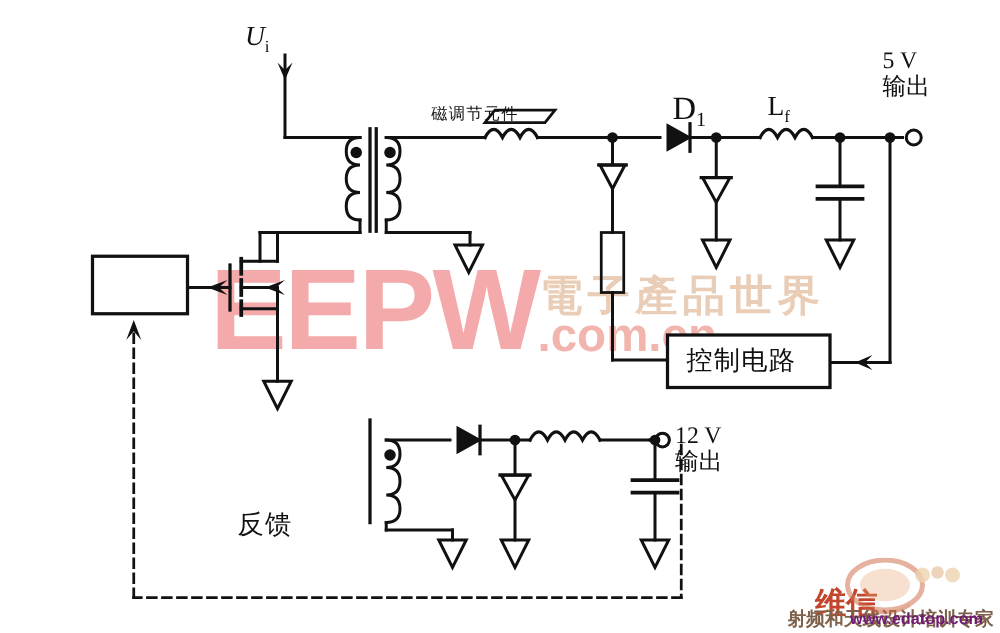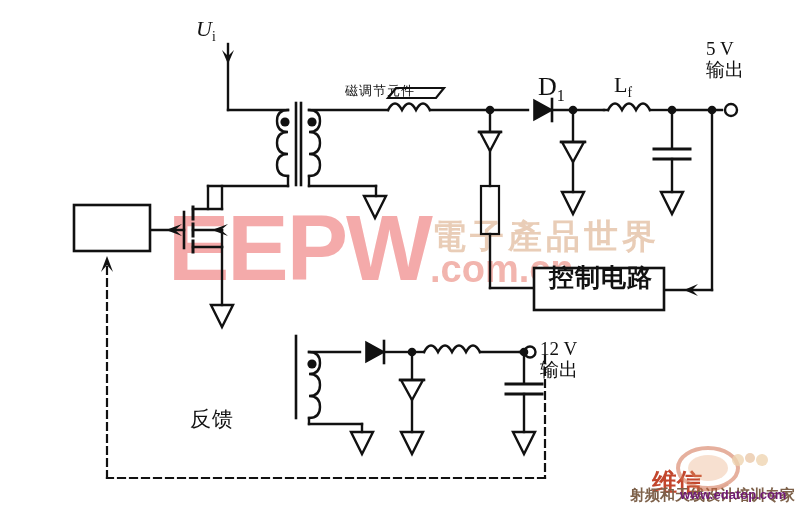--- a/index.html
+++ b/index.html
@@ -234,17 +234,17 @@
     <div class="serif">5 V</div>
     <div class="cn">输出</div>
   </div>
 
   <div class="lbl" style="left:540px;top:338px;font-size:19px;line-height:21px;">
     <div class="serif">12 V</div>
     <div class="cn">输出</div>
   </div>
 
 
-  <div class="lbl cn" style="left:549px;top:261px;font-size:25px;letter-spacing:1px;font-weight:bold;">控制电路</div>
+  <div class="lbl cn" style="left:549px;top:274px;font-size:21px;letter-spacing:1px;">控制电路</div>
 
   <div class="lbl cn" style="left:190px;top:405px;font-size:21px;letter-spacing:1px;">反馈</div>
 
 </div>
 
 </body></html>

